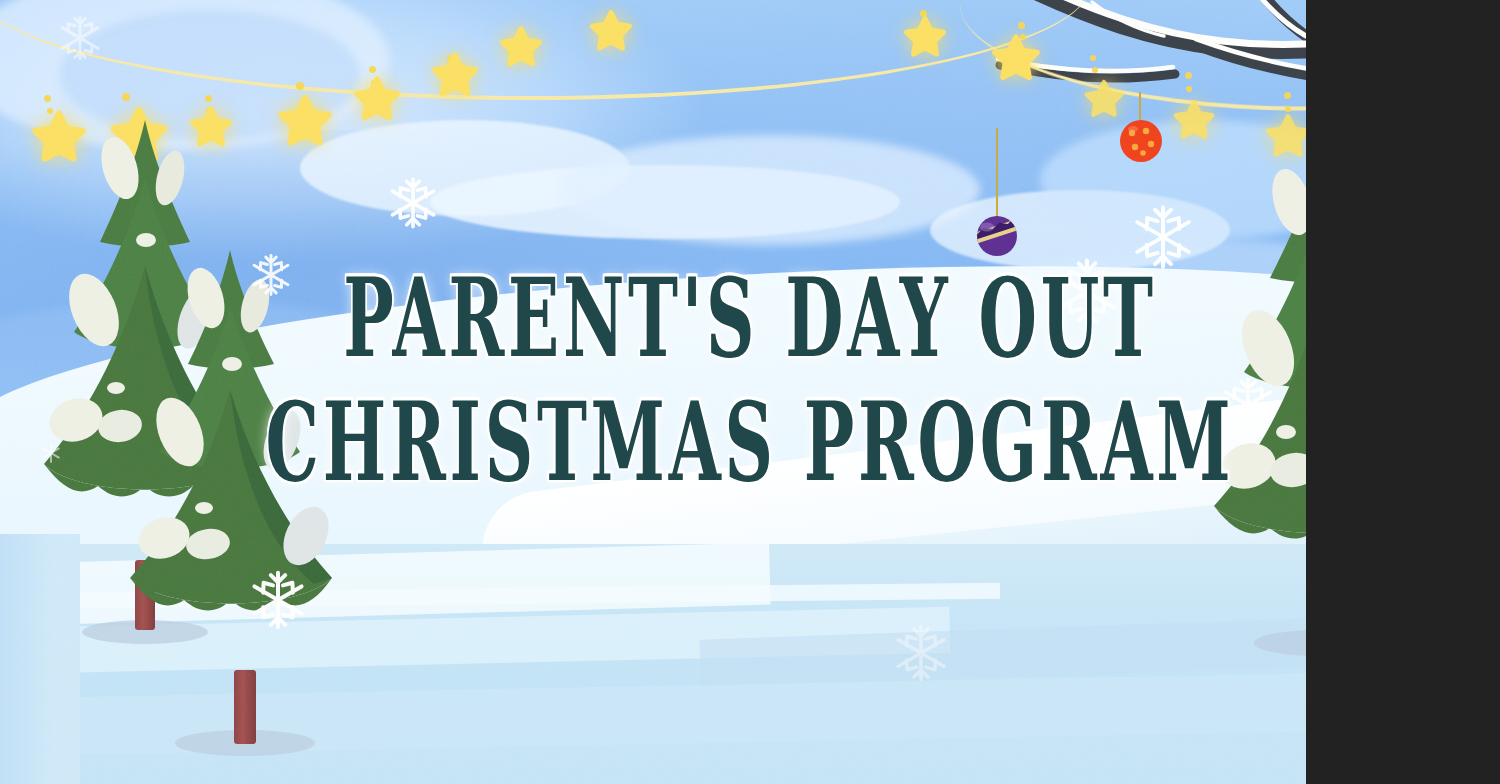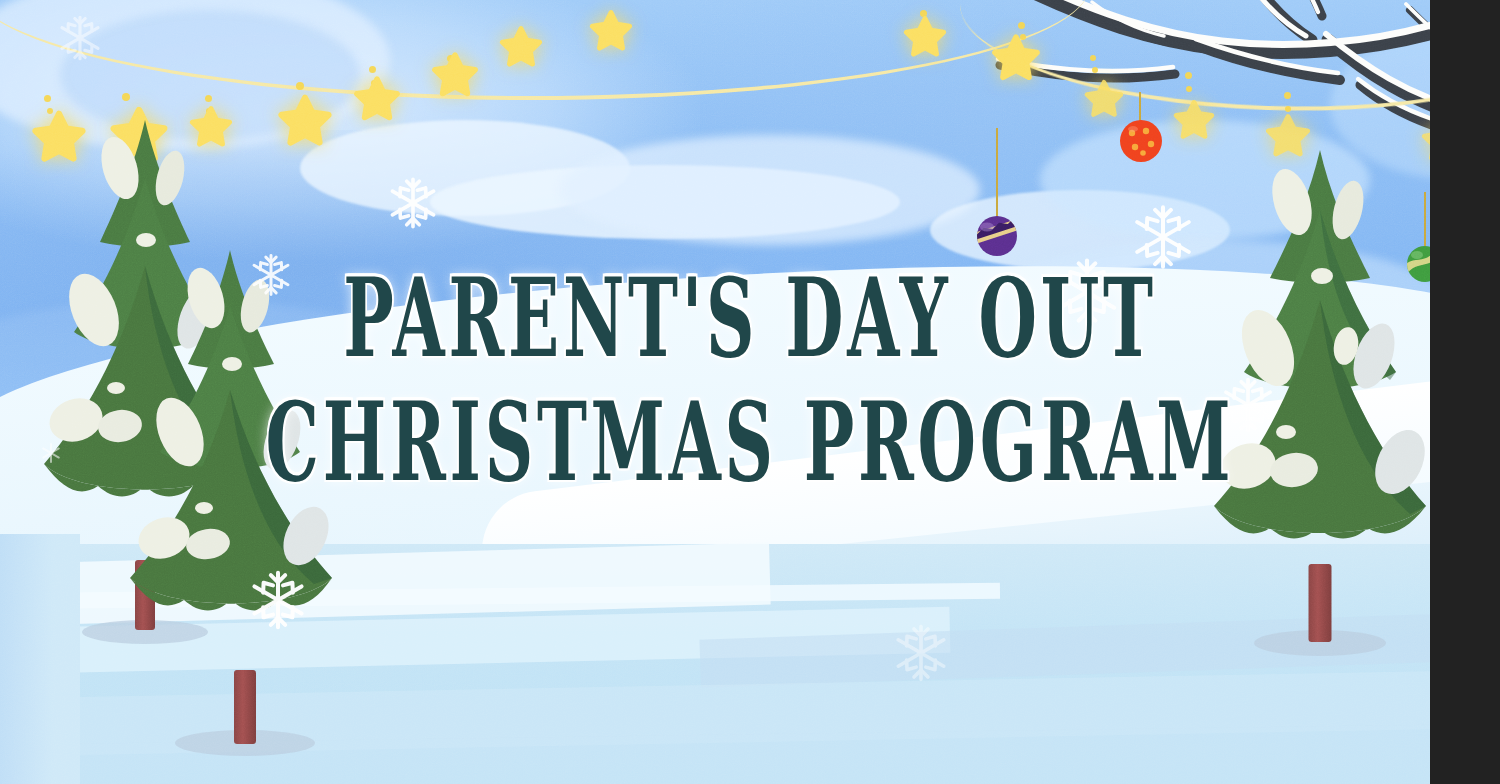--- a/index.html
+++ b/index.html
@@ -1,21 +1,21 @@
 <!DOCTYPE html>
 <html><head>
 <meta charset="utf-8">
 <style>
   * { margin:0; padding:0; box-sizing:border-box; }
   html,body { background:#222; }
   body { font-family:"Liberation Serif", serif; }
 
   #banner {
     position:relative;
-    width:1430px; height:784px;
+    width:1306px; height:784px;
     overflow:hidden;
     background:#8ebdf5;
     text-decoration:underline;
   }
 
   
   .sky {
     position:absolute; left:0; top:0; width:1500px; height:620px;
     background:
       linear-gradient(180deg,#9fcbf8 0%, #8dbef5 22%, #7fb4f3 52%, #8cc0f6 78%, #a9d3f8 100%);

